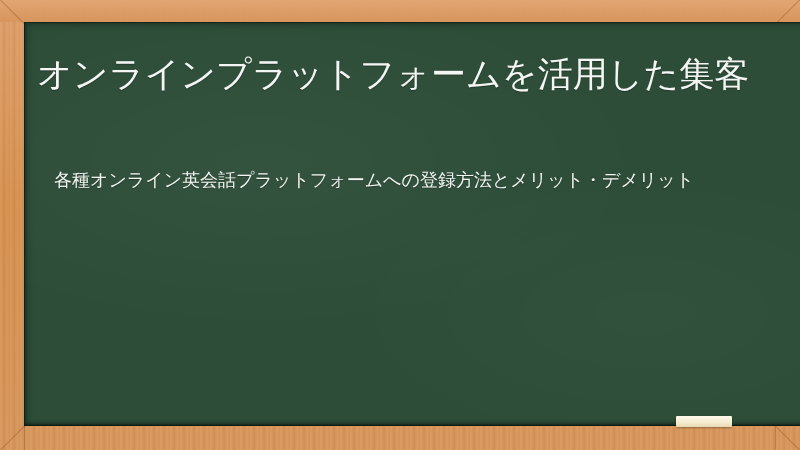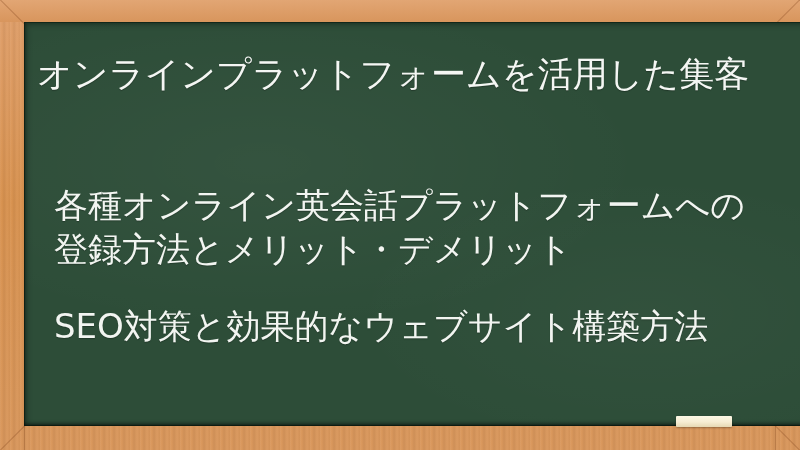--- a/index.html
+++ b/index.html
@@ -106,21 +106,21 @@
   }
 
   .bullets {
     position: absolute;
     left: 30px;
     top: 128px;
     width: 700px;
   }
   .bullet {
     color: #f2f5f1;
-    font-size: 34px;
+    font-size: 18px;
     line-height: 1.28;
     font-weight: 400;
     margin-bottom: 18px;
     text-shadow: 0 1px 1px rgba(0,0,0,0.25);
   }
   .bullet:last-child { margin-bottom: 0; }
 
   
   .chalk {
     position: absolute;
@@ -148,19 +148,18 @@
     <div class="ledge-seam right"></div>
   </div>
 
   <div class="board">
     <div class="board-inner-edge"></div>
 
     <h1 class="title">オンラインプラットフォームを活用した集客</h1>
 
     <div class="bullets">
       <p class="bullet">各種オンライン英会話プラットフォームへの登録方法とメリット・デメリット</p>
-      <p class="bullet">SEO対策と効果的なウェブサイト構築方法</p>
     </div>
   </div>
 
   <div class="chalk"></div>
 
 </div>
 
 </body></html>

